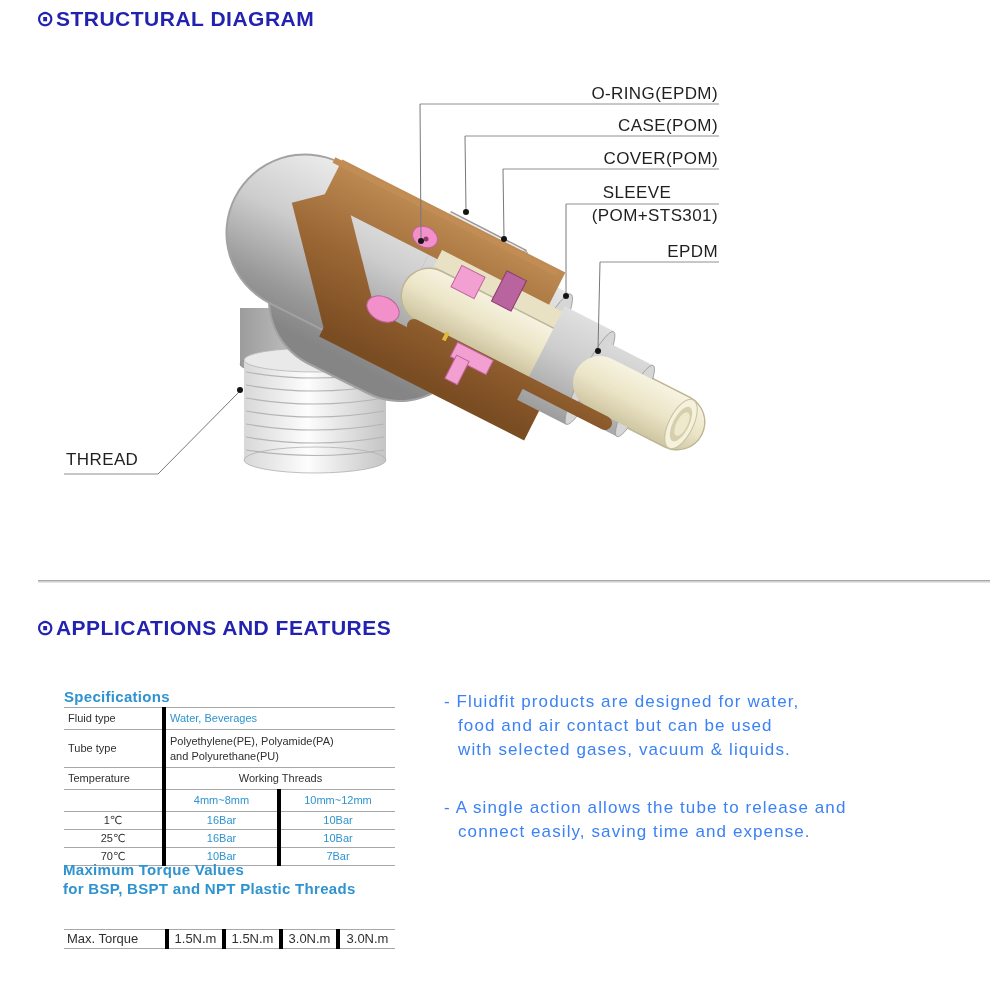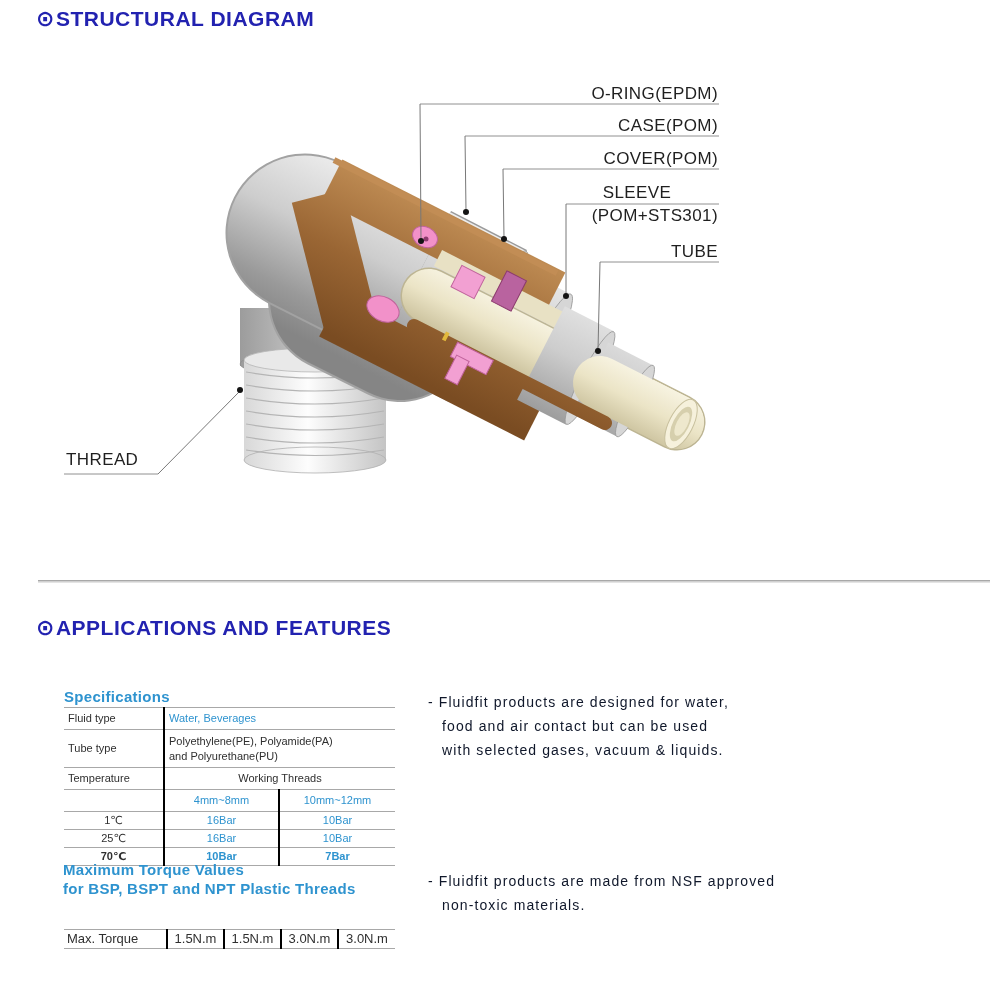--- a/index.html
+++ b/index.html
@@ -14,32 +14,32 @@
   .dlabel.right{text-align:right;}
   
   .divider{position:absolute;left:38px;width:952px;height:1px;background:#d0d0d0;
            border-top:1px solid #a8a8a8;border-bottom:1px solid #e4e4e4;}
   
   .blue-title{position:absolute;color:#2e93cf;font-weight:bold;font-size:15px;letter-spacing:0.3px;line-height:19px;white-space:pre-line;}
   
   table{border-collapse:collapse;table-layout:fixed;}
   .spec{position:absolute;left:64px;top:707px;width:331px;font-size:11px;color:#2f2f2f;}
   .spec td{border-top:1px solid #a8a8a8;padding:1px 4px;vertical-align:middle;line-height:15px;}
-  .spec tr:last-child td{border-bottom:1px solid #a8a8a8;font-weight:bold;}
-  .vl{border-left:2px solid #000000;}
+  .spec tr:last-child td{border-bottom:1px solid #a8a8a8;}
+  .vl{border-left:4px solid #000000;}
   .blu{color:#2e93cf;}
   .ctr{text-align:center;}
   .lblpad{padding-left:9px;}
   .pre{white-space:pre-line;}
   
   .torq{position:absolute;left:64px;top:929px;width:331px;font-size:13px;color:#2f2f2f;}
   .torq td{border-top:1px solid #a8a8a8;padding:1px 3px;line-height:16px;}
   .torq tr:last-child td{border-bottom:1px solid #a8a8a8;}
   
-  .feature{position:absolute;left:428px;width:500px;color:#0f172a;font-size:14px;
+  .feature{position:absolute;left:444px;width:500px;color:#3b82f6;font-size:17px;
            letter-spacing:1.1px;line-height:24px;white-space:pre-line;
            padding-left:14px;text-indent:-14px;}
   svg{position:absolute;left:0;top:0;}
 </style>
 </head>
 <body>
 
 <div id="page">
 
   <div class="sec-head" style="top:7px;">
@@ -173,21 +173,21 @@
           <circle cx="240" cy="390" r="3"></circle>
       </g>
     </g>
   </svg>
 
   <div class="dlabel right" style="right:282px;top:84px;">O-RING(EPDM)</div>
   <div class="dlabel right" style="right:282px;top:116px;">CASE(POM)</div>
   <div class="dlabel right" style="right:282px;top:149px;">COVER(POM)</div>
   <div class="dlabel" style="right:282px;top:183px;width:162px;text-align:center;">SLEEVE</div>
   <div class="dlabel right" style="right:282px;top:206px;">(POM+STS301)</div>
-  <div class="dlabel right" style="right:282px;top:242px;">TUBE</div>
+  <div class="dlabel right" style="right:282px;top:242px;">EPDM</div>
   <div class="dlabel" style="left:66px;top:450px;">THREAD</div>
 
   <div class="divider" style="top:580px;"></div>
 
   <div class="sec-head" style="top:616px;">
     <span class="bullet">⊙</span>
     <span>APPLICATIONS AND FEATURES</span>
   </div>
 
   <div class="blue-title" style="left:64px;top:687px;text-align:center;">Specifications</div>
@@ -253,16 +253,16 @@
       <td class="vl ctr">1.5N.m</td>
       <td class="vl ctr">3.0N.m</td>
       <td class="vl ctr">3.0N.m</td>
     </tr>
   </tbody>
     </table>
 
   <div class="feature" style="top:690px;">- Fluidfit products are designed for water,
 food and air contact but can be used
 with selected gases, vacuum &amp; liquids.</div>
-  <div class="feature" style="top:869px;">- Fluidfit products are made from NSF approved
-non-toxic materials.</div>
+  <div class="feature" style="top:796px;">- A single action allows the tube to release and
+connect easily, saving time and expense.</div>
 
 </div>
 
 </body></html>

